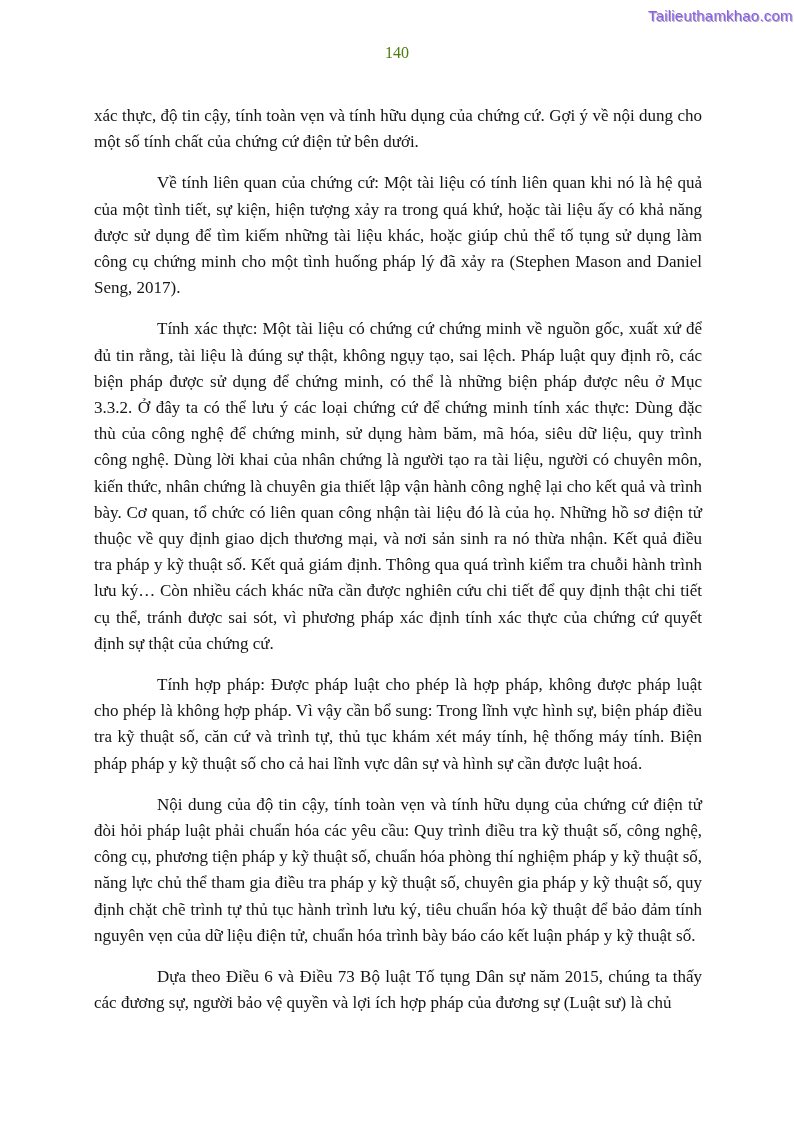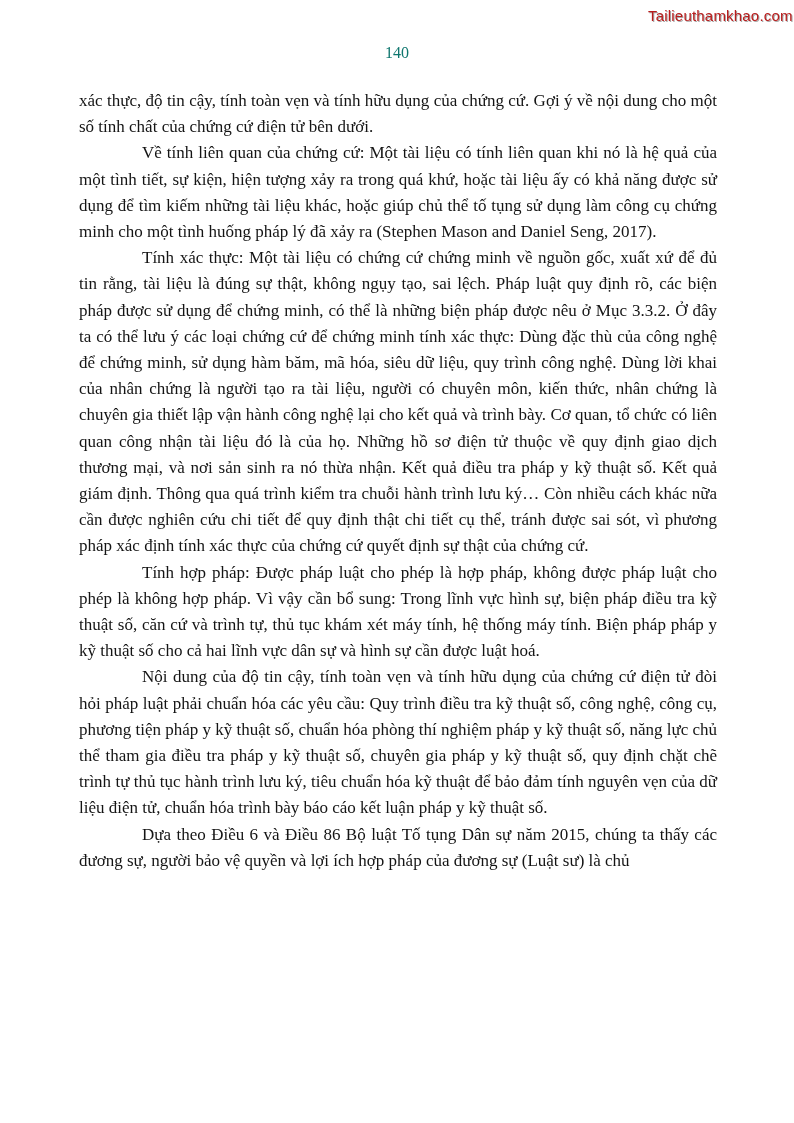--- a/index.html
+++ b/index.html
@@ -16,44 +16,44 @@
     font-family: "Liberation Serif", "DejaVu Serif", serif;
     color: #141414;
   }
   .watermark {
     position: absolute;
     top: 7px;
     left: 648px;
     font-family: "Liberation Sans", "DejaVu Sans", sans-serif;
     font-size: 15px;
     letter-spacing: 0.2px;
-    color: #b91c1c;
+    color: #8b5cf6;
     text-shadow: 1px 1px 0 #a9a9a9, -1px -1px 0 #ffffff;
     user-select: none;
   }
   .pageno {
     position: absolute;
     top: 44px;
     left: 0;
     width: 100%;
     text-align: center;
     font-size: 16px;
-    color: #0f766e;
+    color: #4d7c0f;
   }
   .content {
     position: absolute;
     top: 88px;
     left: 79px;
     width: 638px;
     font-size: 17px;
     line-height: 26.2px;
     text-align: justify;
   }
   .content p {
-    margin: 0;
+    margin: 15px;
     padding: 0;
     text-indent: 63px;
   }
   .content p.noindent {
     text-indent: 0;
   }
   .content p.heading {
     font-style: italic;
   }
   .content .hnum {
@@ -65,15 +65,15 @@
 
 <div class="page">
   <div class="watermark">Tailieuthamkhao.com</div>
   <div class="pageno">140</div>
   <div class="content" id="content">
       <p class="noindent">xác thực, độ tin cậy, tính toàn vẹn và tính hữu dụng của chứng cứ. Gợi ý về nội dung cho một số tính chất của chứng cứ điện tử bên dưới.</p>
       <p>Về tính liên quan của chứng cứ: Một tài liệu có tính liên quan khi nó là hệ quả của một tình tiết, sự kiện, hiện tượng xảy ra trong quá khứ, hoặc tài liệu ấy có khả năng được sử dụng để tìm kiếm những tài liệu khác, hoặc giúp chủ thể tố tụng sử dụng làm công cụ chứng minh cho một tình huống pháp lý đã xảy ra (Stephen Mason and Daniel Seng, 2017).</p>
       <p>Tính xác thực: Một tài liệu có chứng cứ chứng minh về nguồn gốc, xuất xứ để đủ tin rằng, tài liệu là đúng sự thật, không ngụy tạo, sai lệch. Pháp luật quy định rõ, các biện pháp được sử dụng để chứng minh, có thể là những biện pháp được nêu ở Mục 3.3.2. Ở đây ta có thể lưu ý các loại chứng cứ để chứng minh tính xác thực: Dùng đặc thù của công nghệ để chứng minh, sử dụng hàm băm, mã hóa, siêu dữ liệu, quy trình công nghệ. Dùng lời khai của nhân chứng là người tạo ra tài liệu, người có chuyên môn, kiến thức, nhân chứng là chuyên gia thiết lập vận hành công nghệ lại cho kết quả và trình bày. Cơ quan, tổ chức có liên quan công nhận tài liệu đó là của họ. Những hồ sơ điện tử thuộc về quy định giao dịch thương mại, và nơi sản sinh ra nó thừa nhận. Kết quả điều tra pháp y kỹ thuật số. Kết quả giám định. Thông qua quá trình kiểm tra chuỗi hành trình lưu ký… Còn nhiều cách khác nữa cần được nghiên cứu chi tiết để quy định thật chi tiết cụ thể, tránh được sai sót, vì phương pháp xác định tính xác thực của chứng cứ quyết định sự thật của chứng cứ.</p>
       <p>Tính hợp pháp: Được pháp luật cho phép là hợp pháp, không được pháp luật cho phép là không hợp pháp. Vì vậy cần bổ sung: Trong lĩnh vực hình sự, biện pháp điều tra kỹ thuật số, căn cứ và trình tự, thủ tục khám xét máy tính, hệ thống máy tính. Biện pháp pháp y kỹ thuật số cho cả hai lĩnh vực dân sự và hình sự cần được luật hoá.</p>
       <p>Nội dung của độ tin cậy, tính toàn vẹn và tính hữu dụng của chứng cứ điện tử đòi hỏi pháp luật phải chuẩn hóa các yêu cầu: Quy trình điều tra kỹ thuật số, công nghệ, công cụ, phương tiện pháp y kỹ thuật số, chuẩn hóa phòng thí nghiệm pháp y kỹ thuật số, năng lực chủ thể tham gia điều tra pháp y kỹ thuật số, chuyên gia pháp y kỹ thuật số, quy định chặt chẽ trình tự thủ tục hành trình lưu ký, tiêu chuẩn hóa kỹ thuật để bảo đảm tính nguyên vẹn của dữ liệu điện tử, chuẩn hóa trình bày báo cáo kết luận pháp y kỹ thuật số.</p>
-      <p>Dựa theo Điều 6 và Điều 86 Bộ luật Tố tụng Dân sự năm 2015, chúng ta thấy các đương sự, người bảo vệ quyền và lợi ích hợp pháp của đương sự (Luật sư) là chủ</p>
+      <p>Dựa theo Điều 6 và Điều 73 Bộ luật Tố tụng Dân sự năm 2015, chúng ta thấy các đương sự, người bảo vệ quyền và lợi ích hợp pháp của đương sự (Luật sư) là chủ</p>
     </div>
 </div>
 
 </body></html>

